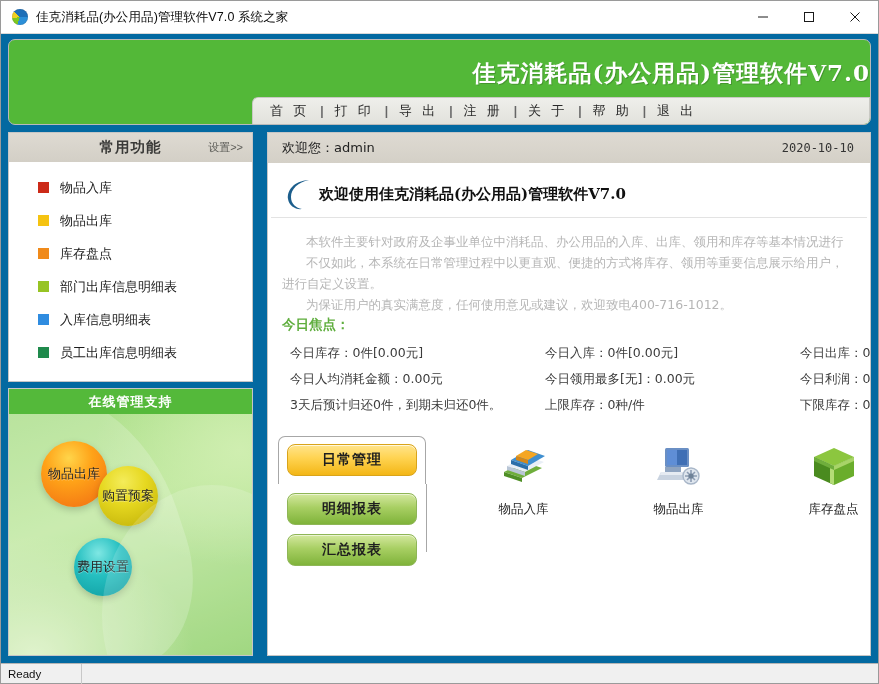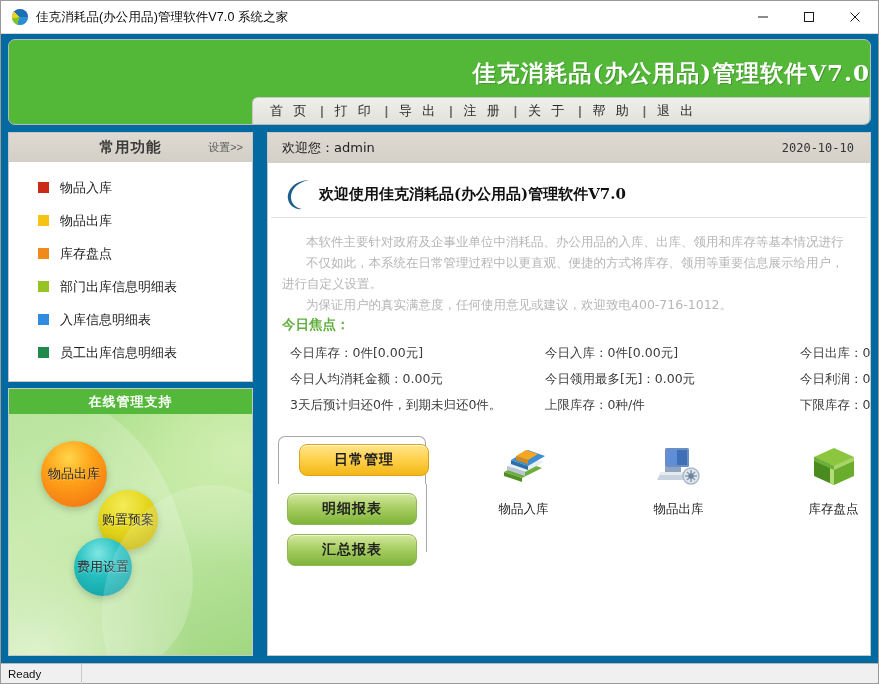--- a/index.html
+++ b/index.html
@@ -170,21 +170,21 @@
     display: flex; align-items: center; justify-content: center;
     font-size: 13px; color: #262626; cursor: pointer;
     text-shadow: 0 1px 0 rgba(255,255,255,.35);
     box-shadow: 0 3px 7px rgba(0,0,0,.18);
   }
   #bubble-0 {
     left: 32px; top: 27px; width: 66px; height: 66px;
     background: radial-gradient(circle at 42% 26%, #ffd54a 0%, #ffa318 38%, #f06a12 100%);
   }
   #bubble-1 {
-    left: 89px; top: 76px; width: 60px; height: 60px;
+    left: 89px; top: 52px; width: 60px; height: 60px;
     background: radial-gradient(circle at 42% 26%, #f4ec5a 0%, #e6d820 40%, #bdad06 100%);
   }
   #bubble-2 {
     left: 65px; top: 124px; width: 58px; height: 58px;
     background: radial-gradient(circle at 42% 26%, #7fe7e3 0%, #25bfc0 42%, #0d9a9e 100%);
   }
 
   
   #main {
     flex: 1 1 auto; min-width: 0;
@@ -271,21 +271,20 @@
     width: 148px;
   }
   .tab-btn {
     height: 32px; width: 130px;
     display: flex; align-items: center; justify-content: center;
     font-size: 14px; font-weight: bold; color: #1f1f1f;
     border-radius: 8px;
     cursor: pointer;
     font-family: "DejaVu Serif","Liberation Serif",serif;
     letter-spacing: 1px;
-    margin-left: 12px;
   }
   .tab-active {
     background: linear-gradient(180deg,#ffe48c 0%,#ffd453 42%,#f3b616 100%);
     border: 1px solid #d9a41a;
     box-shadow: inset 0 1px 0 rgba(255,255,255,.7);
   }
   .tab-idle {
     background: linear-gradient(180deg,#d4e89f 0%,#a8cf63 45%,#7fb33a 100%);
     border: 1px solid #8fb657;
     box-shadow: inset 0 1px 0 rgba(255,255,255,.55);

